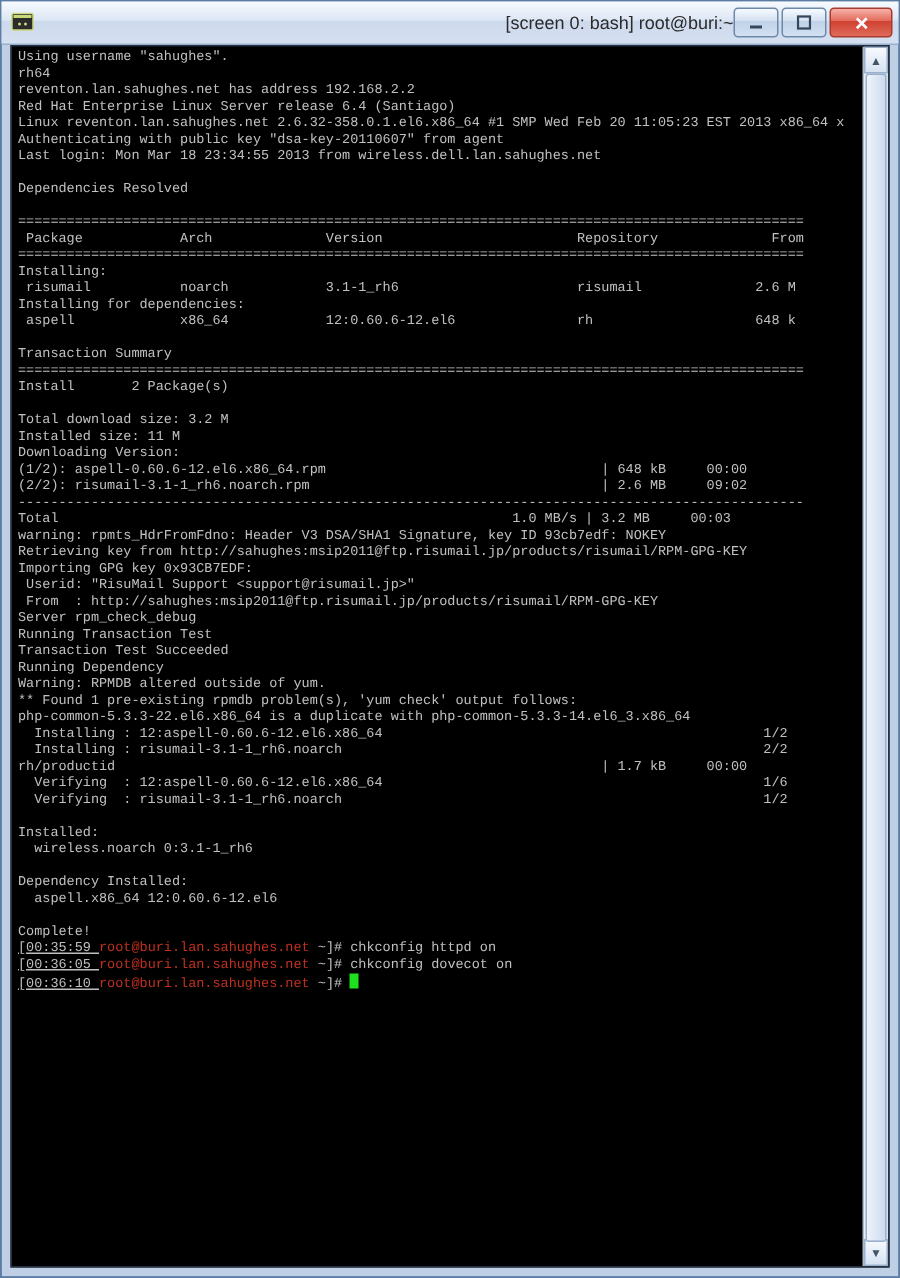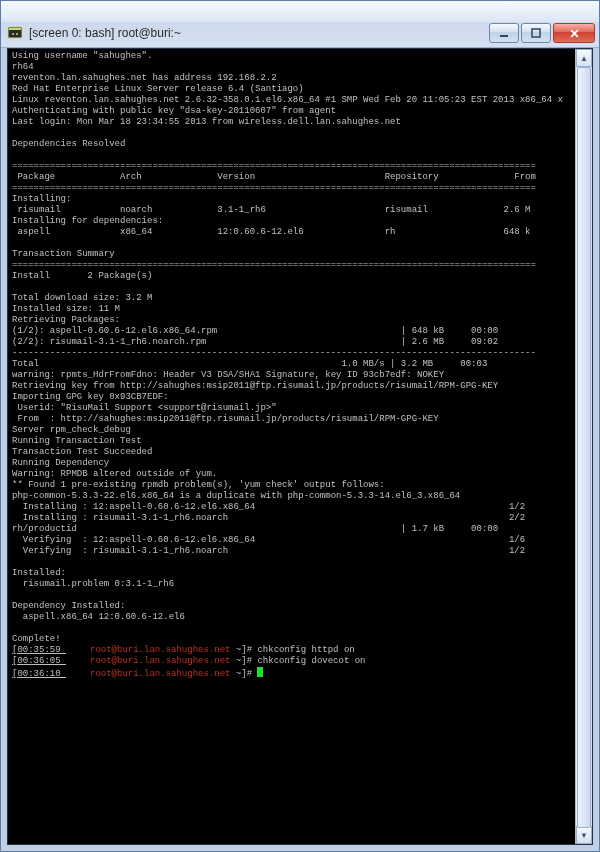--- a/index.html
+++ b/index.html
@@ -18,23 +18,24 @@
     background: linear-gradient(to bottom, #e8eef7 0, #d6e0ef 28px, #bfd0e6 29px, #bfd0e6 30px);
     border: 1px solid #5a7ca5;
     box-sizing: border-box;
     display: flex;
     flex-direction: column;
   }
   .titlebar {
     height: 28px;
     display: flex;
     align-items: center;
-    padding: 18px 4px 0 6px;
+    padding: 0 4px 0 6px;
     background: linear-gradient(to bottom, #f7fbff, #dce6f4 45%, #cdd9ec 46%, #d5e1f1);
     border-bottom: 1px solid #9ab0cd;
+    text-align: right;
   }
   .titlebar-icon {
     width: 16px;
     height: 16px;
     margin-right: 6px;
     display: inline-flex;
     align-items: center;
     justify-content: center;
   }
   .titlebar-icon svg { width:16px; height:16px; }
@@ -109,21 +110,21 @@
     color: #c0c0c0;
     font-family: "Courier New", monospace;
     font-size: 9px;
     line-height: 11px;
     white-space: pre;
     padding: 2px 4px;
     overflow: hidden;
   }
   .sep { color:#c0c0c0; }
   .prompt-time { color:#bfbfbf;text-decoration:underline; }
-  .prompt-host { color:#c03020;margin-left:24px; }
+  .prompt-host { color:#c03020; }
   .prompt-tail { color:#c0c0c0; }
   .cursor {
     display:inline-block;
     width:6px; height:10px;
     background:#1ee01e;
     vertical-align: -1px;
   }
 </style>
 </head>
 <body>
@@ -177,21 +178,21 @@
 <span> risumail           noarch            3.1-1_rh6                      risumail              2.6 M</span>
 <span>Installing for dependencies:</span>
 <span> aspell             x86_64            12:0.60.6-12.el6               rh                    648 k</span>
 
 <span>Transaction Summary</span>
 <span class="sep">=================================================================================================</span>
 <span>Install       2 Package(s)</span>
 
 <span>Total download size: 3.2 M</span>
 <span>Installed size: 11 M</span>
-<span>Retrieving Packages:</span>
+<span>Downloading Version:</span>
 <span>(1/2): aspell-0.60.6-12.el6.x86_64.rpm                                  | 648 kB     00:00</span>
 <span>(2/2): risumail-3.1-1_rh6.noarch.rpm                                    | 2.6 MB     09:02</span>
 <span class="sep">-------------------------------------------------------------------------------------------------</span>
 <span>Total                                                        1.0 MB/s | 3.2 MB     00:03</span>
 <span>warning: rpmts_HdrFromFdno: Header V3 DSA/SHA1 Signature, key ID 93cb7edf: NOKEY</span>
 <span>Retrieving key from http://sahughes:msip2011@ftp.risumail.jp/products/risumail/RPM-GPG-KEY</span>
 <span>Importing GPG key 0x93CB7EDF:</span>
 <span> Userid: "RisuMail Support &lt;support@risumail.jp&gt;"</span>
 <span> From  : http://sahughes:msip2011@ftp.risumail.jp/products/risumail/RPM-GPG-KEY</span>
 <span>Server rpm_check_debug</span>
@@ -201,21 +202,21 @@
 <span>Warning: RPMDB altered outside of yum.</span>
 <span>** Found 1 pre-existing rpmdb problem(s), 'yum check' output follows:</span>
 <span>php-common-5.3.3-22.el6.x86_64 is a duplicate with php-common-5.3.3-14.el6_3.x86_64</span>
 <span>  Installing : 12:aspell-0.60.6-12.el6.x86_64                                               1/2</span>
 <span>  Installing : risumail-3.1-1_rh6.noarch                                                    2/2</span>
 <span>rh/productid                                                            | 1.7 kB     00:00</span>
 <span>  Verifying  : 12:aspell-0.60.6-12.el6.x86_64                                               1/6</span>
 <span>  Verifying  : risumail-3.1-1_rh6.noarch                                                    1/2</span>
 
 <span>Installed:</span>
-<span>  risumail.problem 0:3.1-1_rh6</span>
+<span>  wireless.noarch 0:3.1-1_rh6</span>
 
 <span>Dependency Installed:</span>
 <span>  aspell.x86_64 12:0.60.6-12.el6</span>
 
 <span>Complete!</span>
 <span class="prompt-time">[00:35:59 </span><span class="prompt-host">root@buri.lan.sahughes.net</span><span class="prompt-tail"> ~]# </span><span>chkconfig httpd on</span>
 <span class="prompt-time">[00:36:05 </span><span class="prompt-host">root@buri.lan.sahughes.net</span><span class="prompt-tail"> ~]# </span><span>chkconfig dovecot on</span>
 <span class="prompt-time">[00:36:10 </span><span class="prompt-host">root@buri.lan.sahughes.net</span><span class="prompt-tail"> ~]# </span><span class="cursor"></span>
 </div>
 

